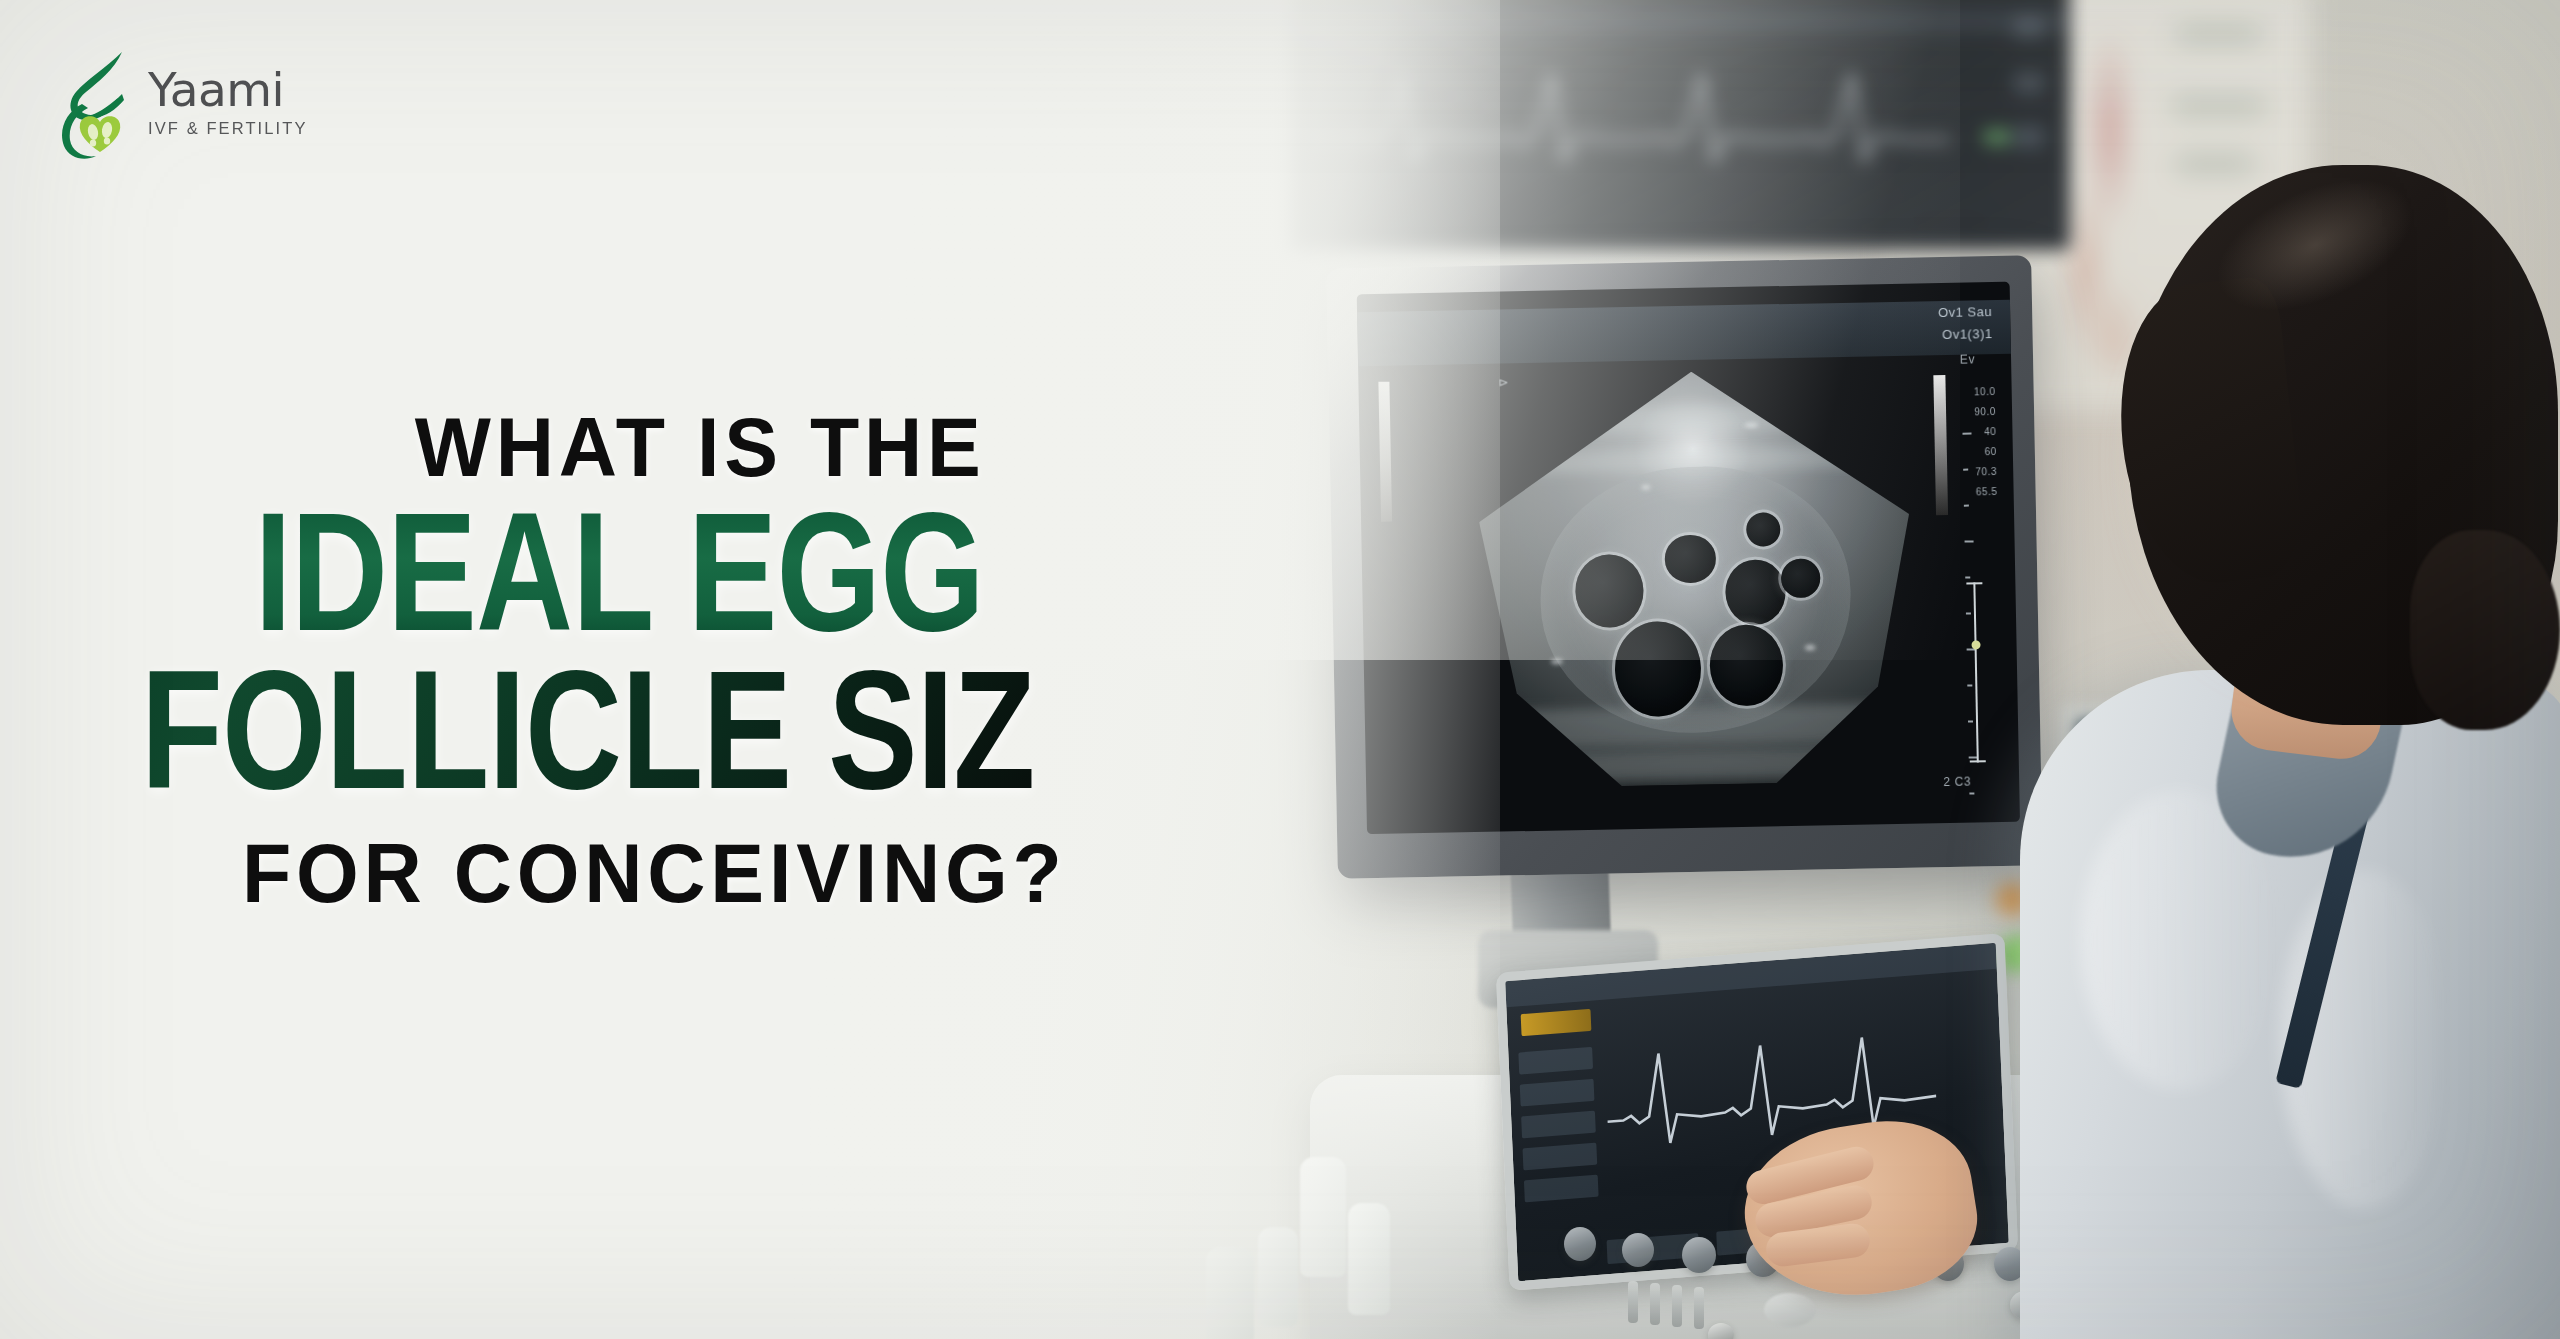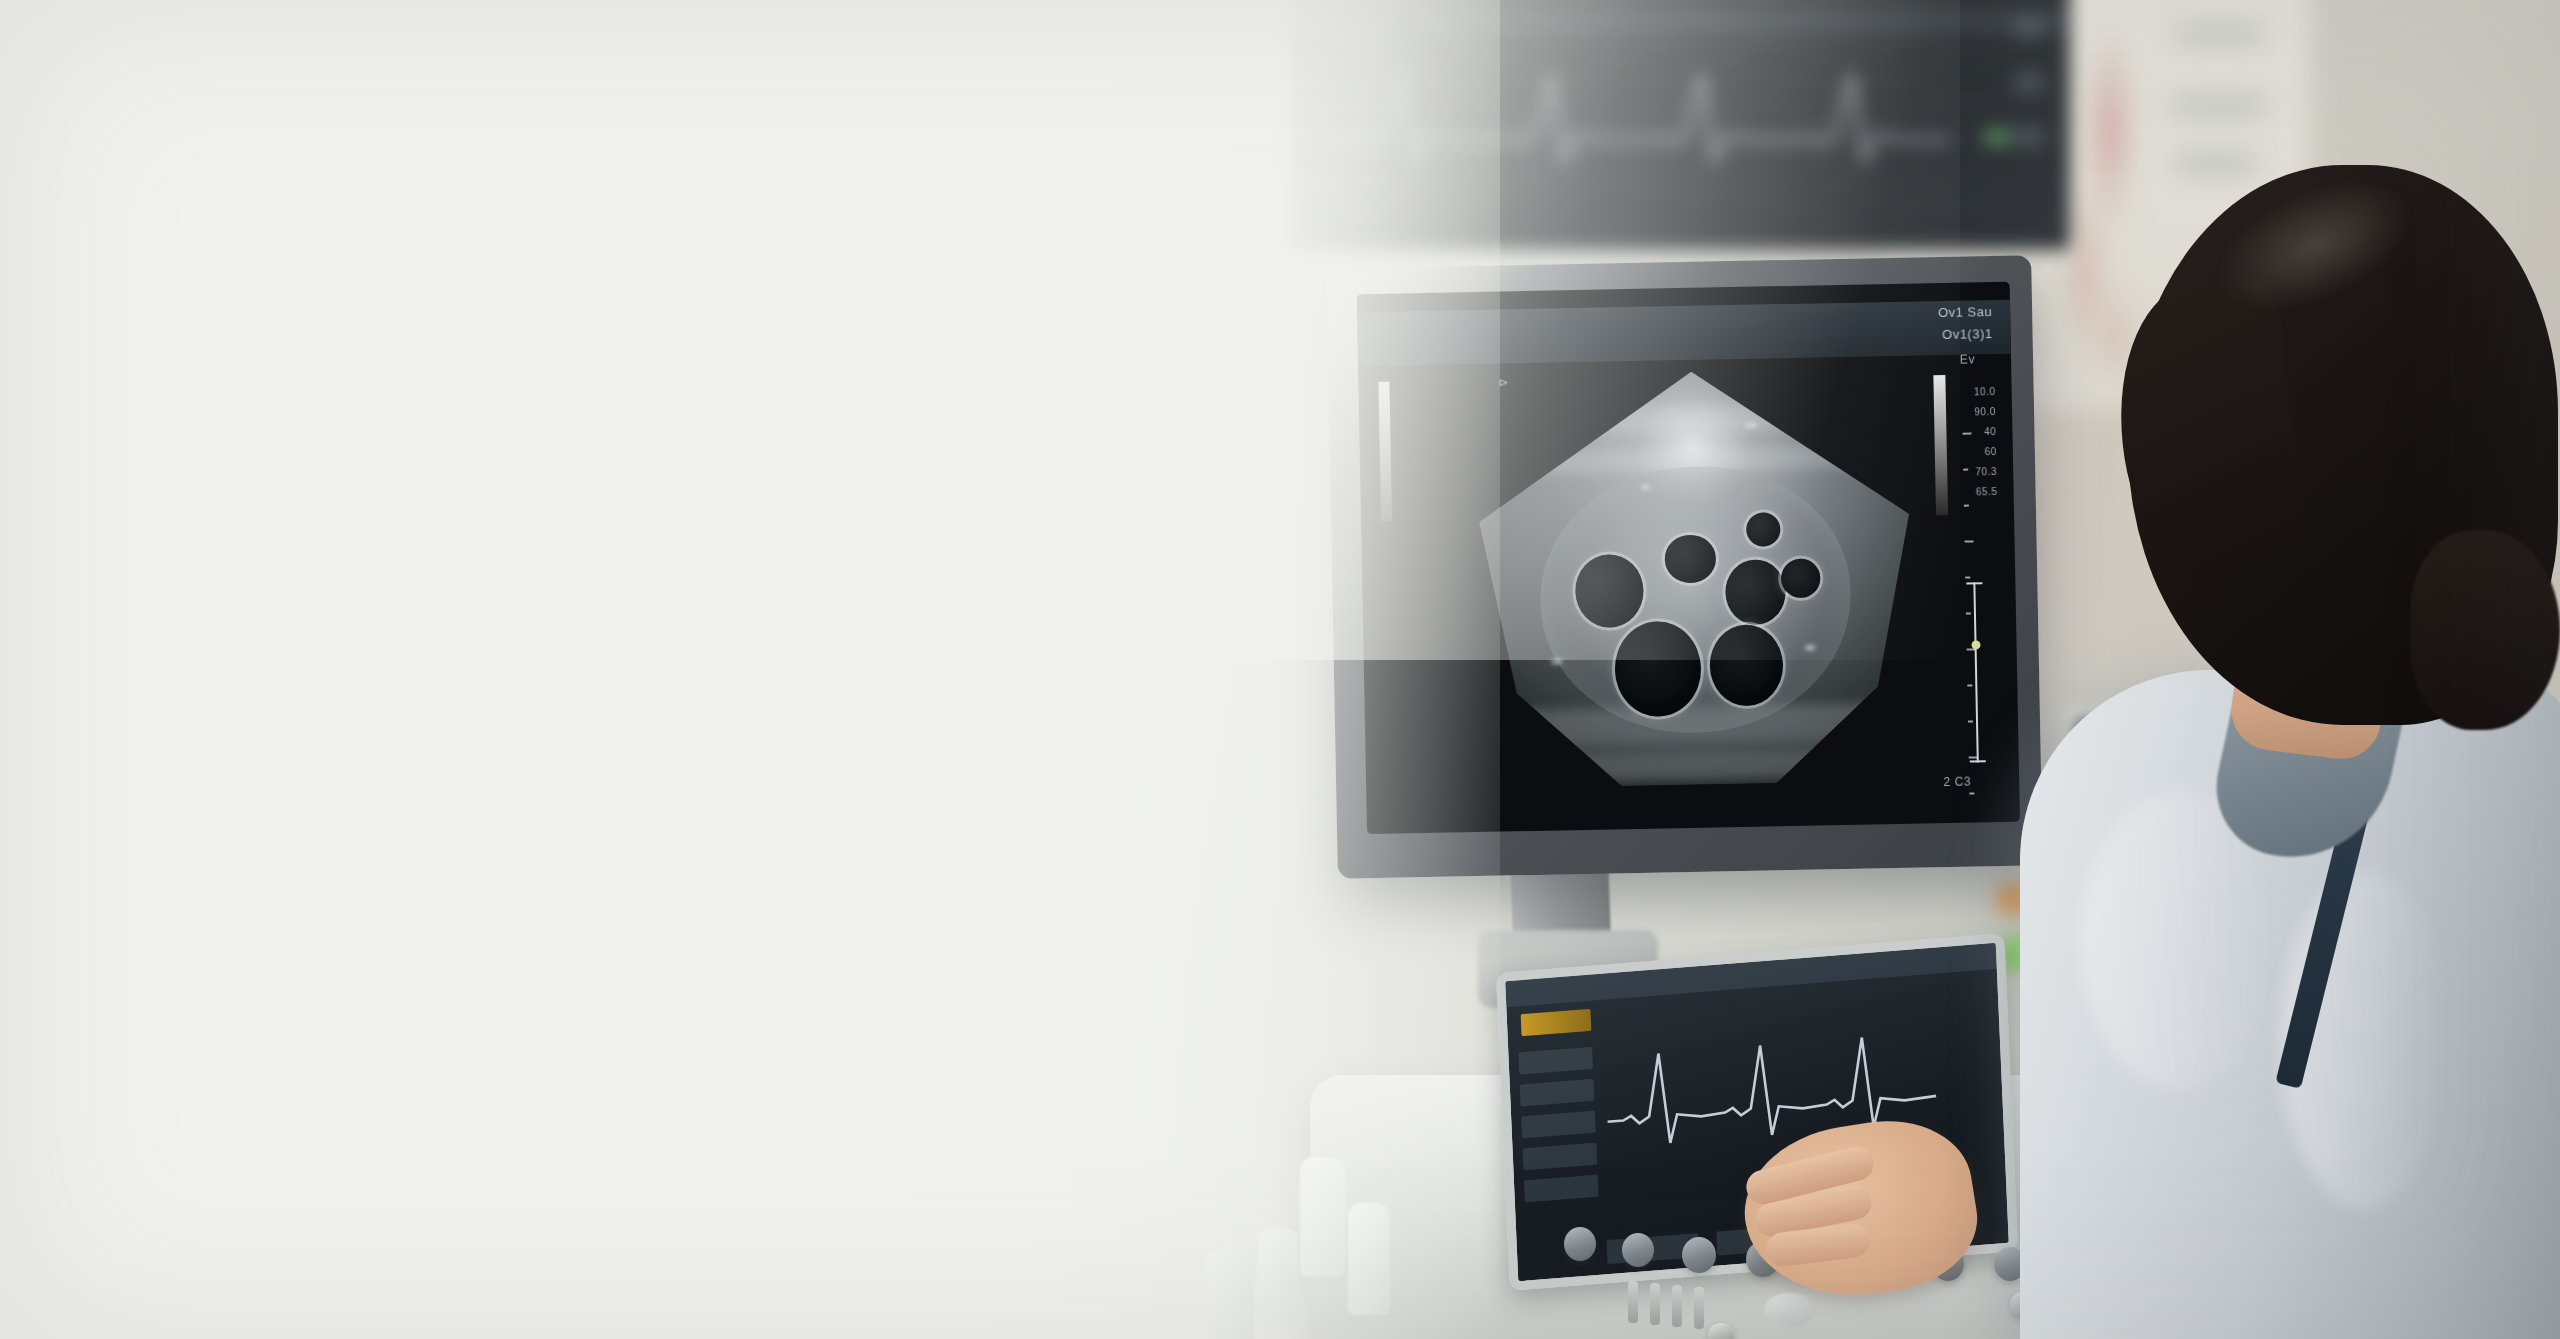--- a/index.html
+++ b/index.html
@@ -466,16 +466,43 @@
       <div class="hair"></div>
       <div class="bun"></div>
       <div class="hairshine"></div>
     </div>
 
     <div class="fademask"></div>
   </div>
 
   <div class="leftwash"></div>
 
-
+  <div class="logo">
+    <div class="mark">
+      <svg width="96" height="112" viewBox="0 0 96 112">
+
+        <path d="M70 4 C62 22 46 34 34 44 C24 52 22 62 34 66 C44 70 56 60 66 50 C58 66 44 74 32 72 C18 70 14 56 24 44 C34 32 54 20 70 4 Z" fill="#0d7a43"></path>
+        <path d="M30 56 C14 64 6 82 12 98 C17 110 32 114 44 108 C32 110 20 104 18 92 C16 78 24 66 36 60 Z" fill="#0d7a43"></path>
+        <path d="M70 46 C60 56 48 64 38 68 C48 72 62 64 72 52 Z" fill="#0d7a43"></path>
+
+        <path d="M48 74 C44 66 30 66 28 76 C26 86 36 96 48 104 C60 96 70 86 68 76 C66 66 52 66 48 74 Z" fill="#9dcd3c"></path>
+
+        <ellipse cx="41" cy="84" rx="5" ry="8" fill="#e9f3c9" transform="rotate(-12 41 84)"></ellipse>
+        <ellipse cx="41" cy="95" rx="3.2" ry="3.6" fill="#e9f3c9"></ellipse>
+        <ellipse cx="55" cy="82" rx="5" ry="8" fill="#e9f3c9" transform="rotate(10 55 82)"></ellipse>
+        <ellipse cx="55" cy="93" rx="3.2" ry="3.6" fill="#e9f3c9"></ellipse>
+      </svg>
+    </div>
+    <div class="wordmark">
+      <div class="brand">Yaami</div>
+      <div class="tagline">IVF &amp; FERTILITY</div>
+    </div>
+  </div>
+
+  <div class="headline">
+    <div class="h-thin l1">WHAT IS THE</div>
+    <div class="h-big h-green l2">IDEAL EGG</div>
+    <div class="h-big h-dark l3">FOLLICLE SIZE</div>
+    <div class="h-thin l4">FOR CONCEIVING?</div>
+  </div>
 
   <div class="vignette"></div>
 </div>
 
 </body></html>

